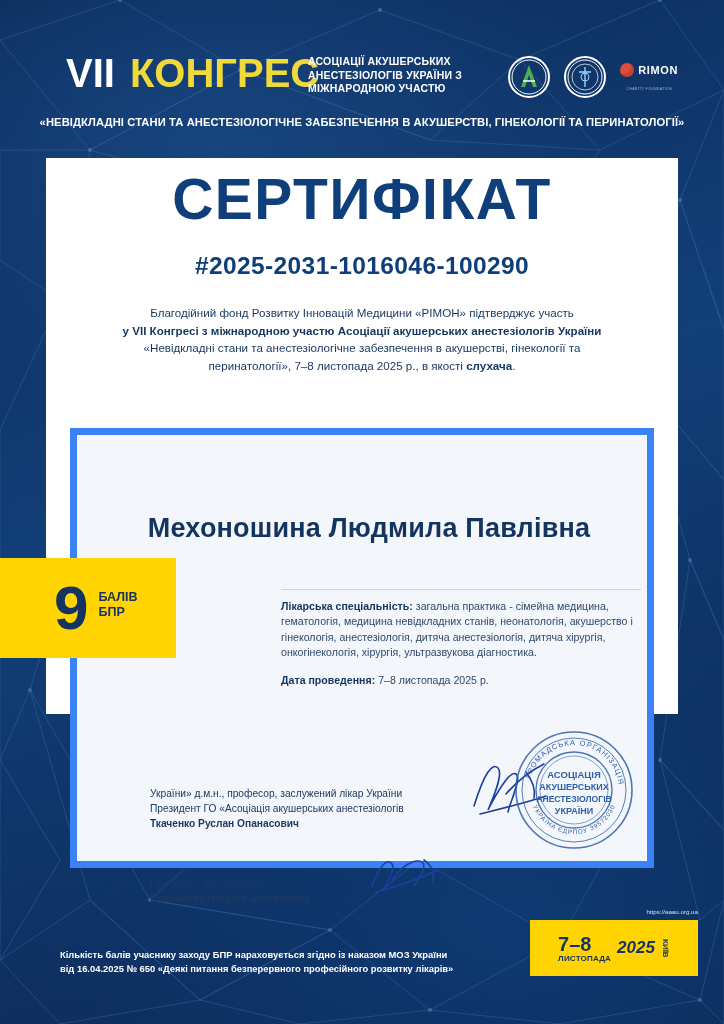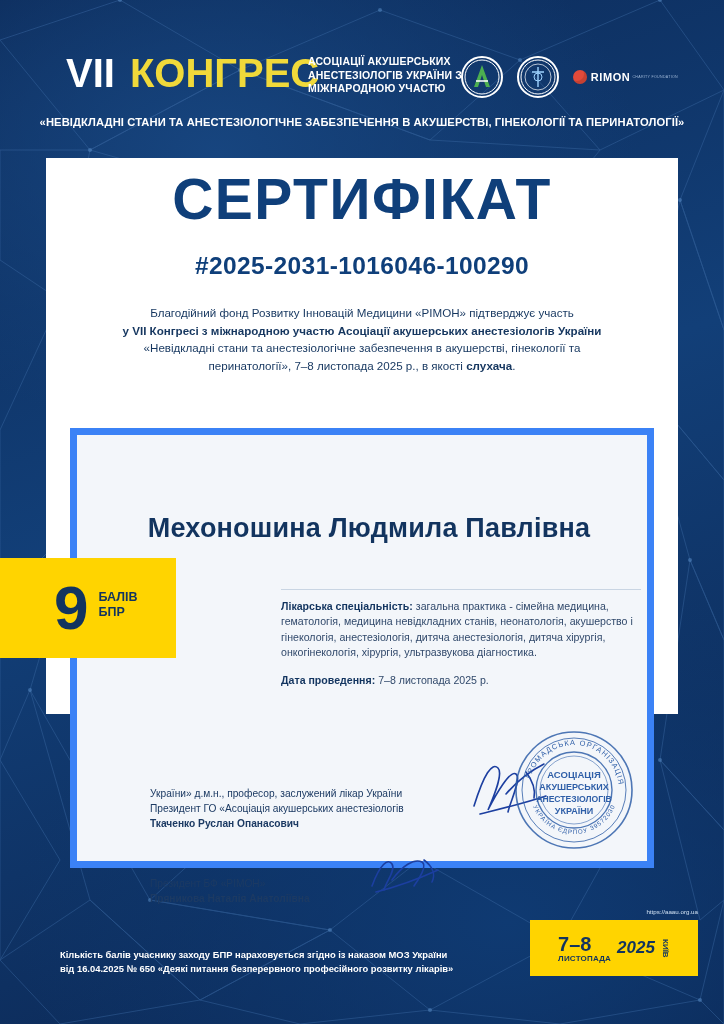--- a/index.html
+++ b/index.html
@@ -46,21 +46,21 @@
     color: #ffffff; font-size: 11.2px; font-weight: bold; letter-spacing: 0.1px;
   }
   .logos { position: absolute; right: 46px; top: 56px; display: flex; align-items: center; gap: 14px; }
   .logo-circ {
     width: 42px; height: 42px; border-radius: 50%;
     border: 2px solid #ffffff; display: flex; align-items: center; justify-content: center;
     color: #ffffff; font-size: 9px; font-weight: bold;
     position: relative; overflow: hidden;
   }
   .logo-circ svg { display: block; }
-  .logo-rimon { display: flex; align-items: center; gap: 2px; }
+  .logo-rimon { display: flex; flex-direction: column; align-items: center; gap: 10px; }
   .logo-rimon-row { display: flex; align-items: center; gap: 4px; }
   .rimon-mark {
     width: 14px; height: 14px; border-radius: 50%;
     background: #e24a3a;
     box-shadow: inset -3px -3px 0 rgba(0,0,0,0.12);
   }
   .rimon-text { color: #ffffff; font-size: 11px; font-weight: bold; letter-spacing: 0.6px; }
   .rimon-sub { color: #9fb8d8; font-size: 3.6px; letter-spacing: 0.3px; }
 
   

